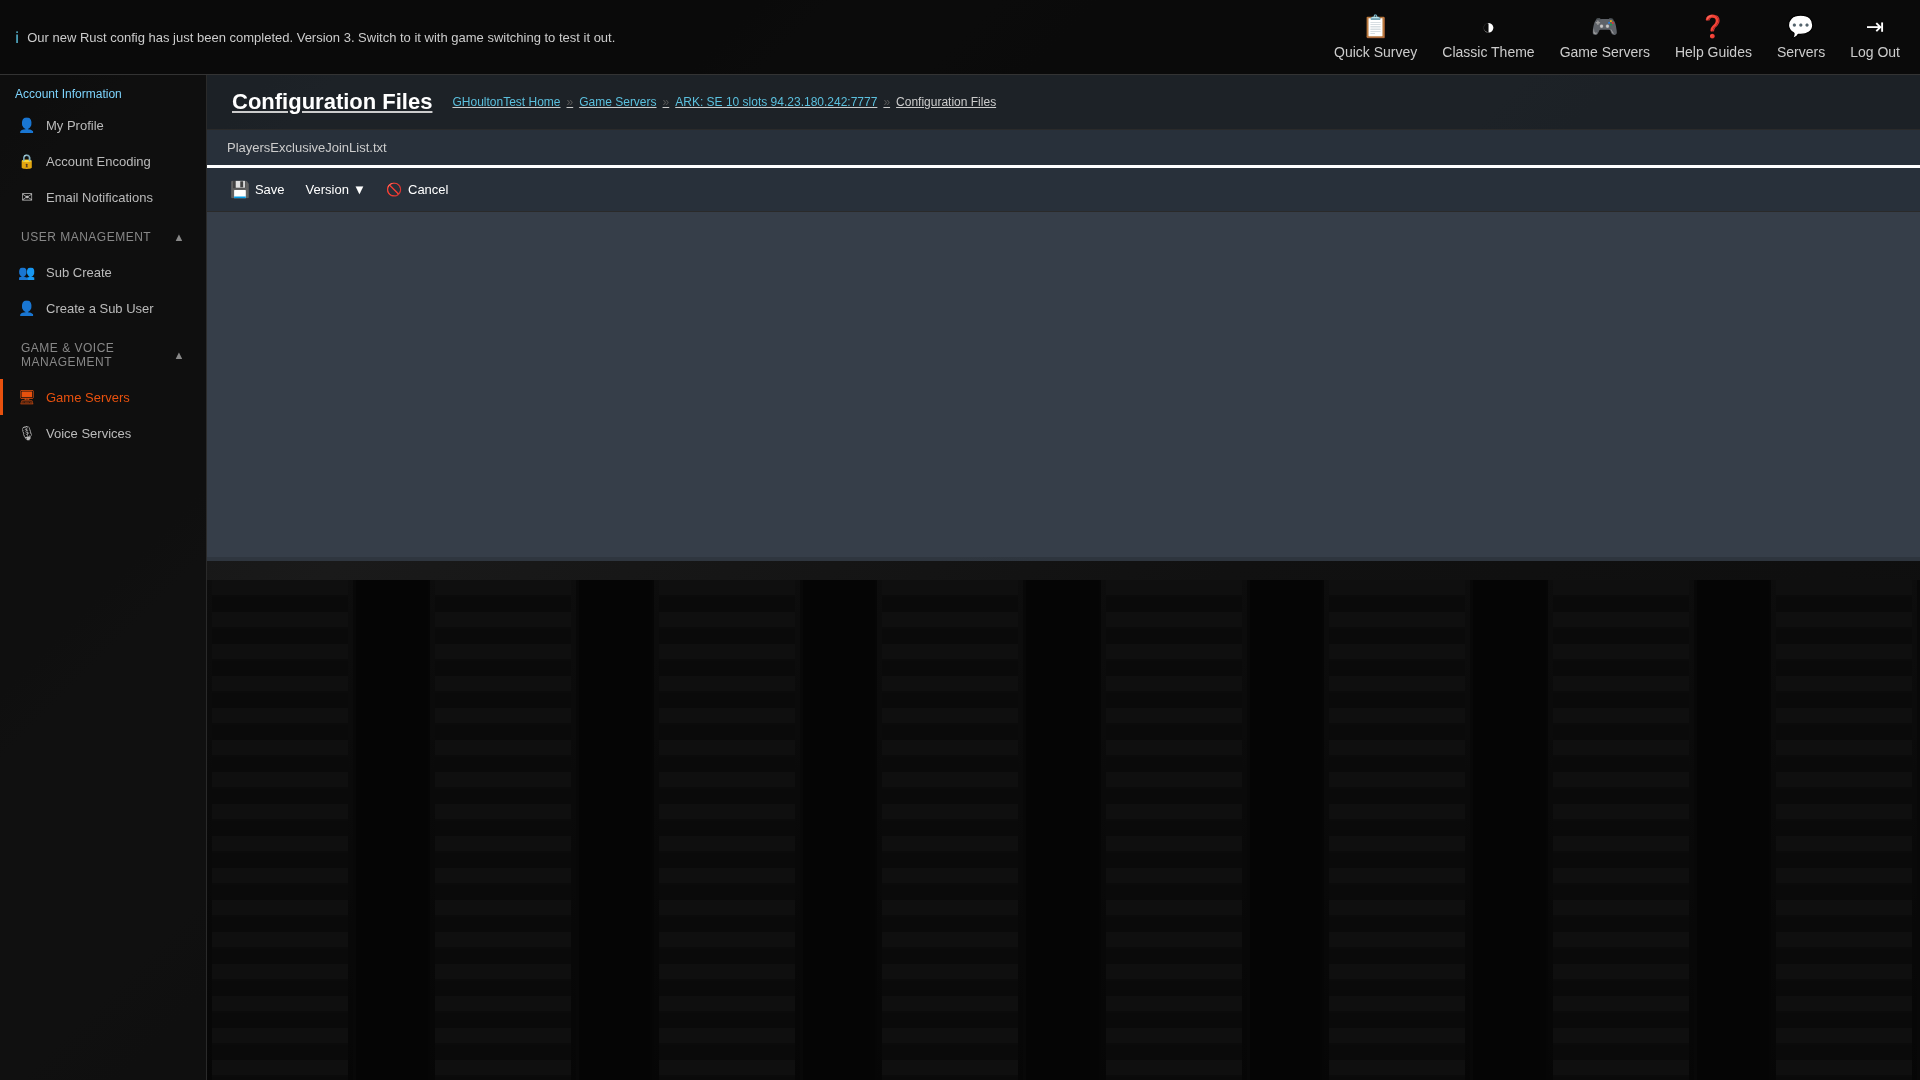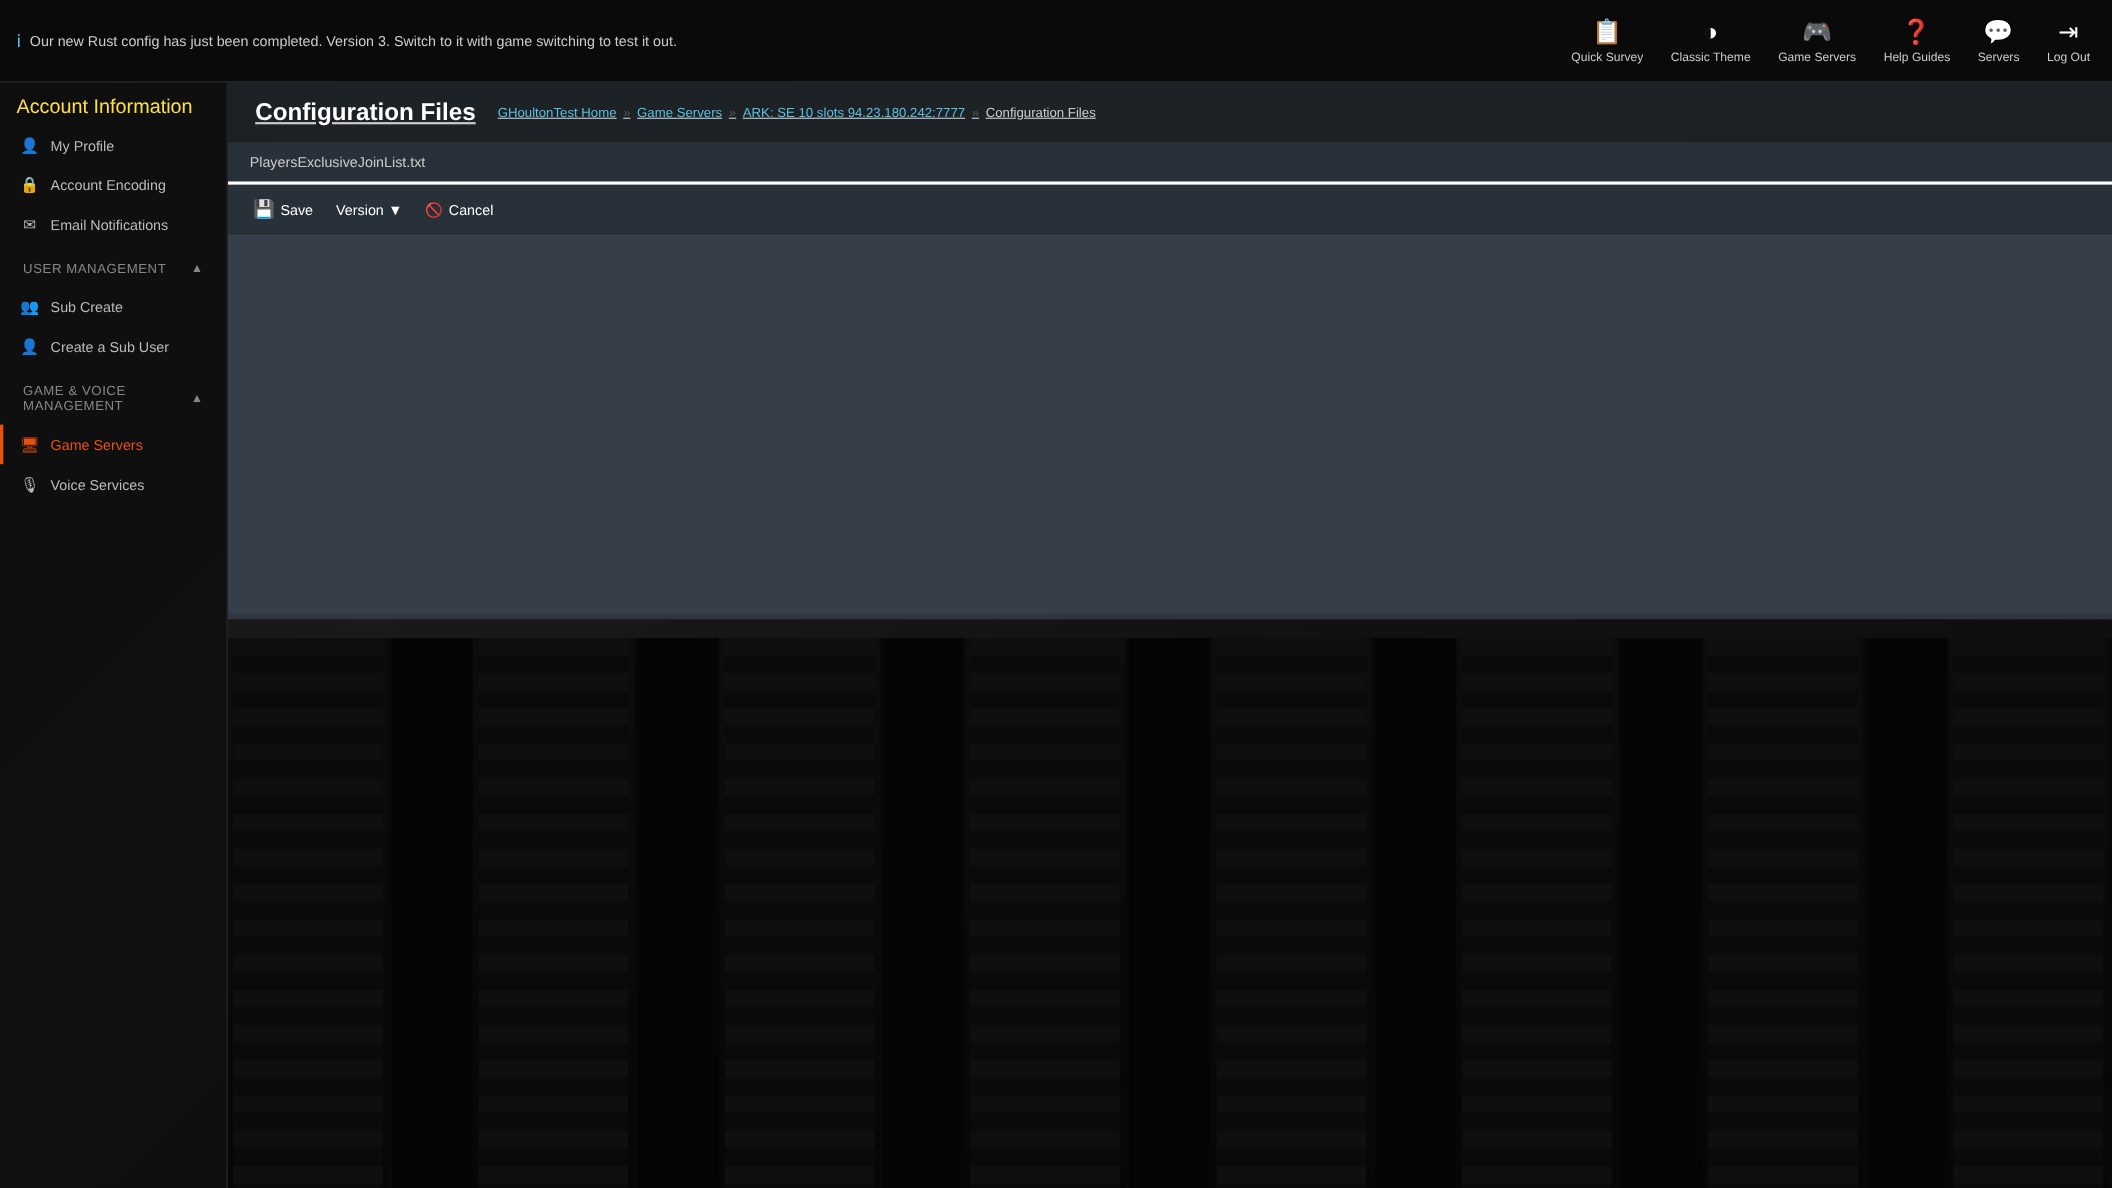--- a/index.html
+++ b/index.html
@@ -70,41 +70,41 @@
       cursor: pointer;
       color: #ccc;
       font-size: 11px;
       gap: 4px;
     }
     .nav-icon {
       font-size: 22px;
       color: #fff;
     }
     .nav-action-label {
-      font-size: 11px;
+      font-size: 14px;
       white-space: nowrap;
       text-align: right;
     }
 
     
     .sidebar {
       position: absolute;
       top: 75px;
       left: 0;
       width: 207px;
       bottom: 0;
       background: rgba(15, 15, 15, 0.88);
       z-index: 50;
       border-right: 1px solid #2a2a2a;
       overflow-y: auto;
     }
 
     .sidebar-section-header {
-      font-size: 18px;
-      color: #fde047;
+      font-size: 12px;
+      color: #7dd3fc;
       padding: 12px 15px 6px;
       text-transform: none;
       font-weight: normal;
     }
 
     .sidebar-item {
       display: flex;
       align-items: center;
       gap: 10px;
       padding: 10px 15px;

